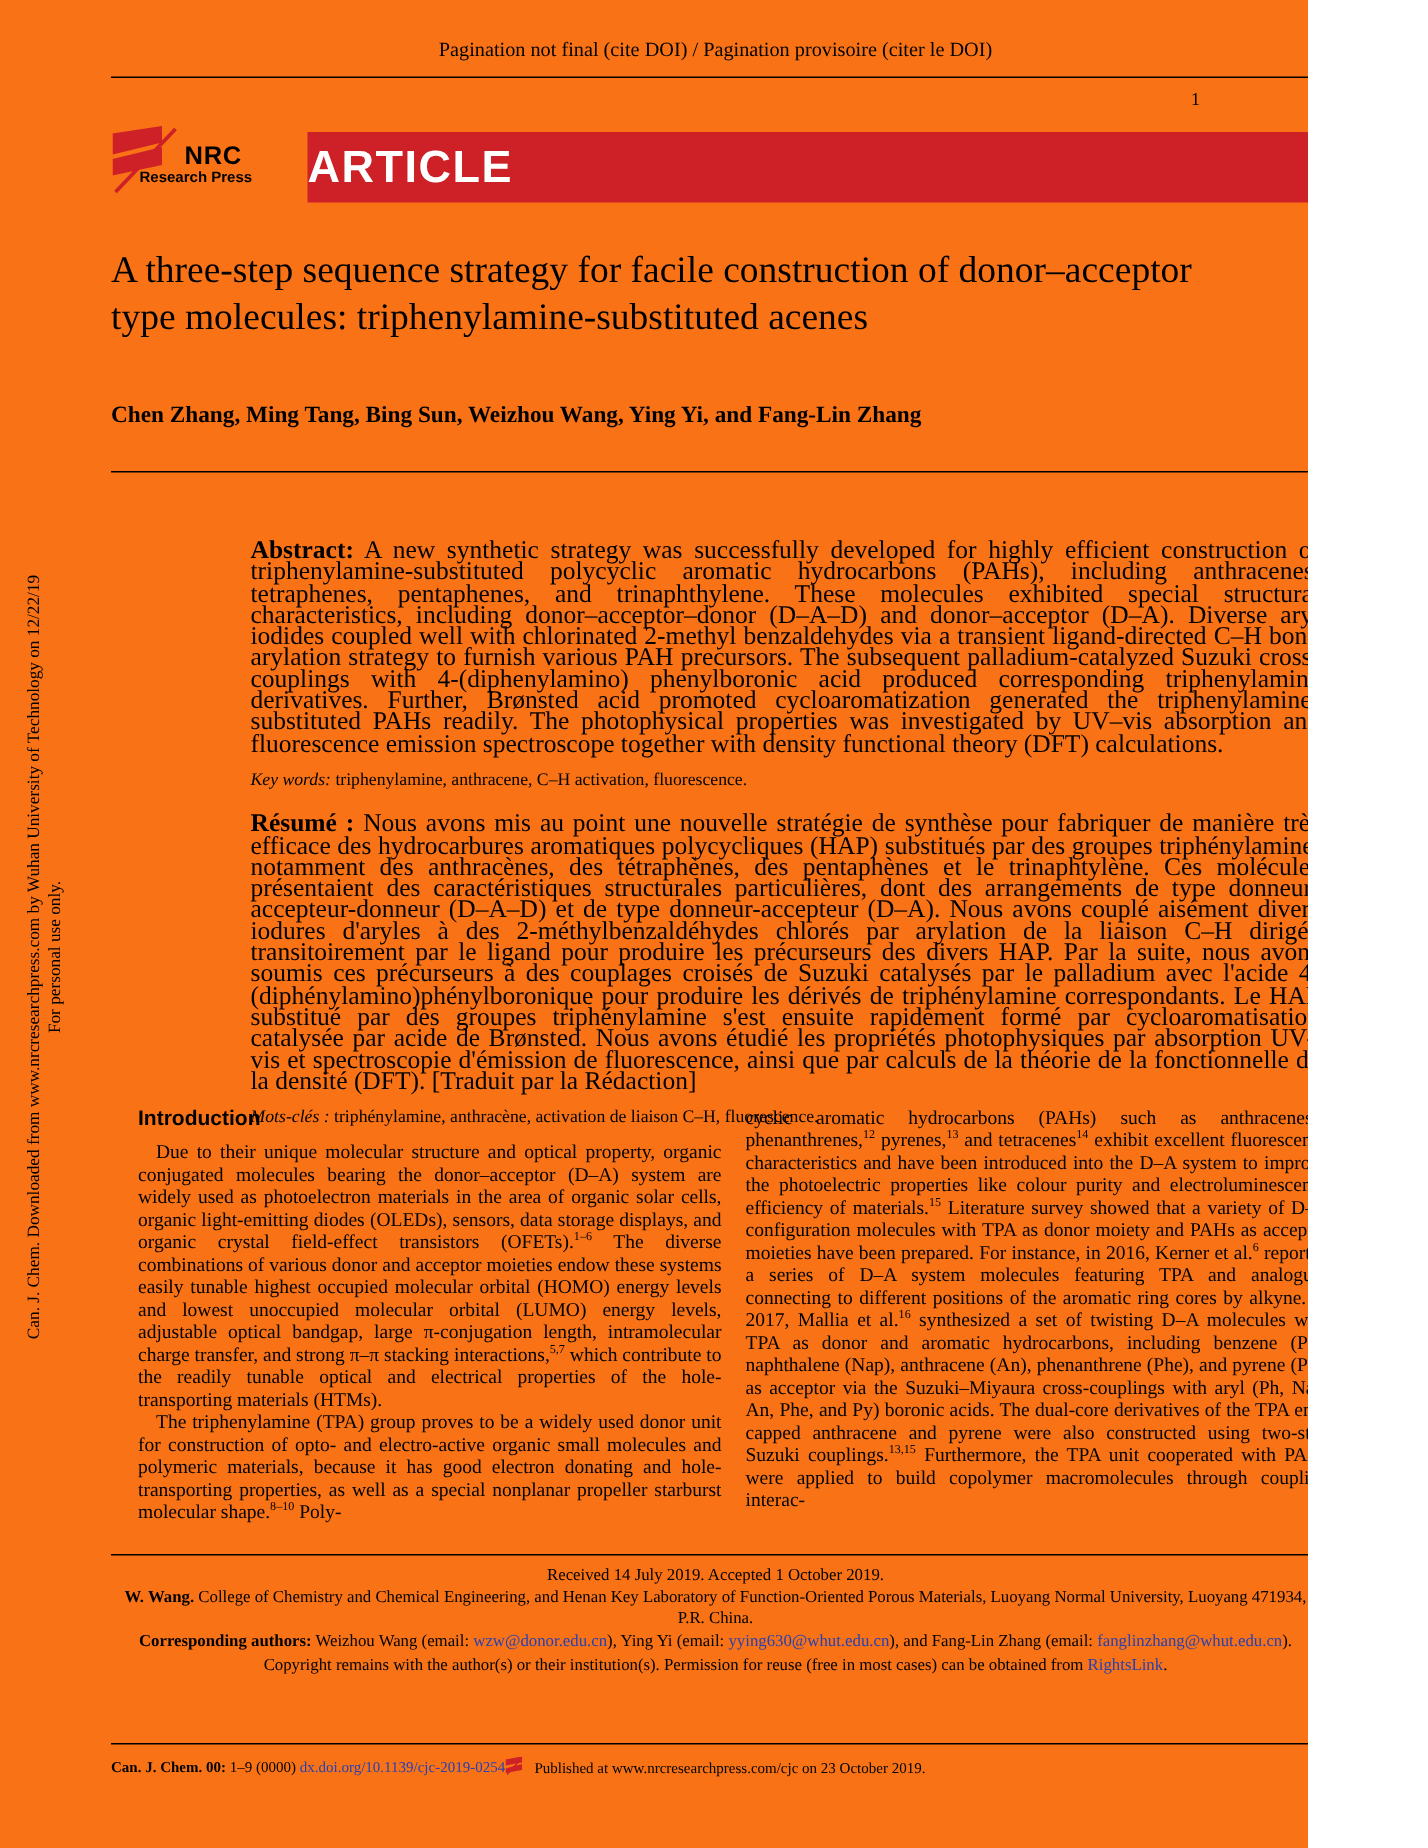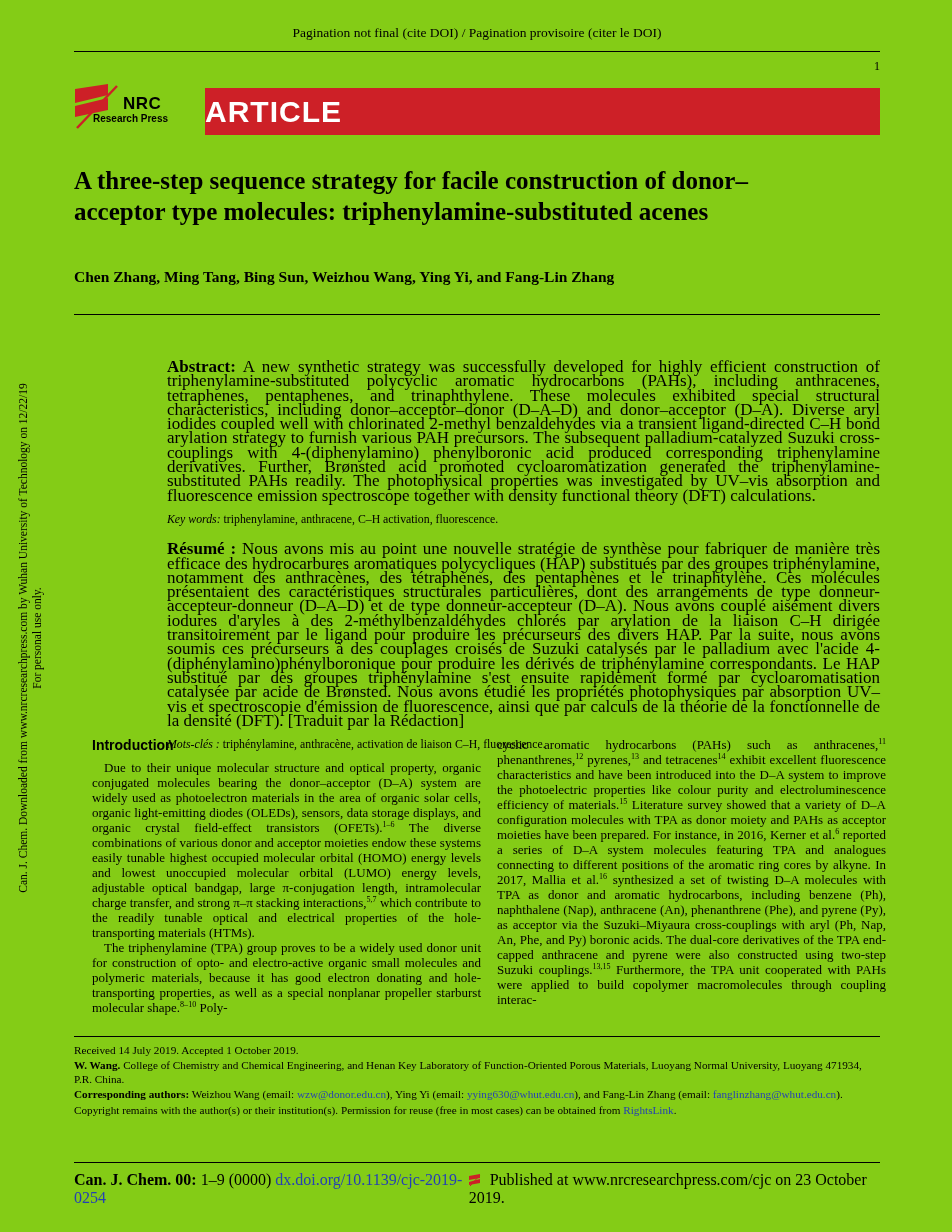--- a/index.html
+++ b/index.html
@@ -1,17 +1,17 @@
 <!DOCTYPE html>
 <html style="--red: #cd2027; --link: #2540b4;"><head>
 <meta charset="utf-8">
 <style>
   :root{ --red:#cd2027; --link:#2540b4; }
   html,body{margin:0;padding:0;background:#fff;}
-  .page{position:relative;width:952px;height:1232px;background:#84cc16;color:#000;
+  .page{position:relative;width:872px;height:1232px;background:#f97316;color:#000;
         font-family:"Liberation Serif",serif;overflow:hidden;}
   .bold{font-weight:bold;}
   .ital{font-style:italic;}
   .link{color:var(--link);text-decoration:none;cursor:pointer;}
   sup{font-size:0.62em;line-height:0;}
 
   .top-notice{position:absolute;top:25px;left:74px;width:806px;text-align:center;font-size:13.5px;}
   .top-rule{position:absolute;top:51px;left:74px;width:806px;border-top:1px solid #000;}
   .page-num{position:absolute;top:59px;right:72px;font-size:12px;}
 
@@ -19,40 +19,40 @@
   .logo-flag{position:absolute;left:0;top:0;}
   .logo-nrc{position:absolute;left:48px;top:10px;font:700 17px "Liberation Sans",sans-serif;letter-spacing:.5px;}
   .logo-rp{position:absolute;left:18px;top:29px;font:700 10px "Liberation Sans",sans-serif;}
   .red-fill{fill:var(--red);}
   .red-stroke{stroke:var(--red);}
 
   .banner{position:absolute;top:88px;left:205px;width:675px;height:47px;background:var(--red);
           color:#fff;font:700 30px "Liberation Sans",sans-serif;text-align:left;line-height:47px;
           padding-right:13px;box-sizing:border-box;letter-spacing:1px;}
 
-  .title{position:absolute;top:166px;left:74px;width:732px;font-size:25px;font-weight:700;line-height:1.22;margin:0;}
+  .title{position:absolute;top:166px;left:74px;width:732px;font-size:25px;font-weight:400;line-height:1.22;margin:0;}
   .authors{position:absolute;top:268px;left:74px;font-size:15.5px;font-weight:700;}
   .author-rule{position:absolute;top:314px;left:74px;width:806px;border-top:1.5px solid #000;}
 
   .front-matter{position:absolute;top:344px;left:167px;width:713px;}
   .abstract{font-size:17px;line-height:14.3px;text-align:justify;margin:16px 0 9px 0;}
   .keywords{font-size:11.8px;line-height:14.3px;margin:0 0 15px 0;}
 
   .columns{position:absolute;top:737px;left:92px;width:806px;display:flex;gap:16px;}
   .col{width:389px;}
   .intro-h{font:700 14px "Liberation Sans",sans-serif;margin:0 0 7px 0;}
   .bodyp{font-size:13px;line-height:15px;text-align:justify;margin:0;}
   .indent{text-indent:12px;}
 
   .foot-rule{position:absolute;top:1036px;left:74px;width:806px;border-top:1px solid #000;}
-  .footnotes{position:absolute;top:1044px;left:74px;width:806px;font-size:11.2px;line-height:13.4px;}
+  .footnotes{position:absolute;top:1044px;left:74px;width:806px;font-size:11.2px;line-height:13.4px;text-align:center;}
   .footnotes p{margin:0 0 2px 0;}
 
   .bottom-rule{position:absolute;top:1162px;left:74px;width:806px;border-top:1px solid #000;}
-  .bottom-bar{position:absolute;top:1171px;left:74px;width:806px;font-size:16px;
+  .bottom-bar{position:absolute;top:1171px;left:74px;width:806px;font-size:10px;
               display:flex;justify-content:flex-start;align-items:center;}
   .mini-flag{display:inline-block;vertical-align:-2px;margin-right:5px;}
 
   .sidebar{position:absolute;left:16px;top:1012px;width:748px;transform:rotate(-90deg);
            transform-origin:0 0;text-align:center;font-size:11.5px;line-height:14px;}
 </style>
 </head>
 <body>
 
 <div class="page">

